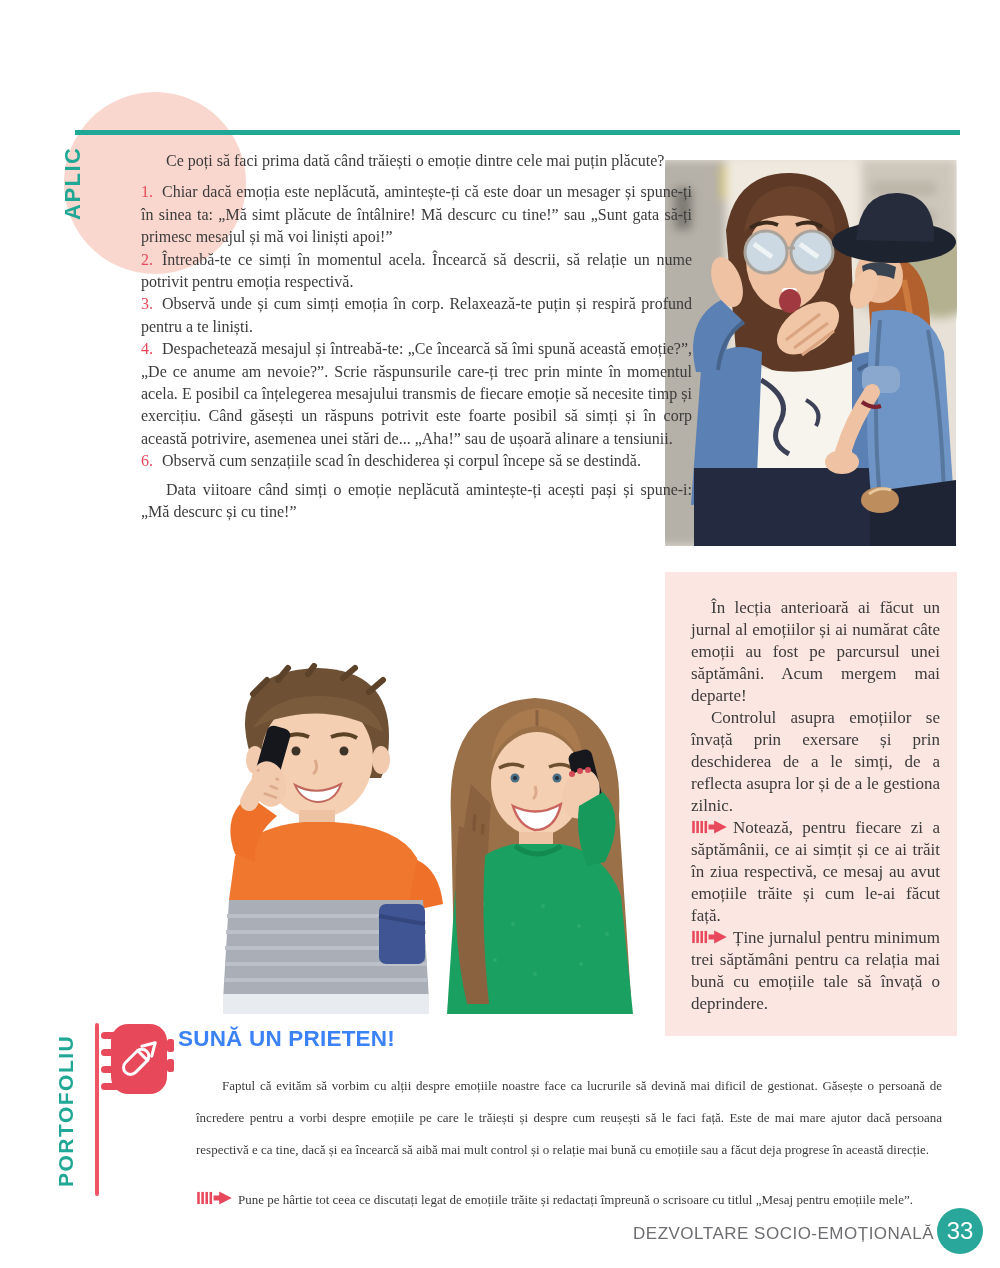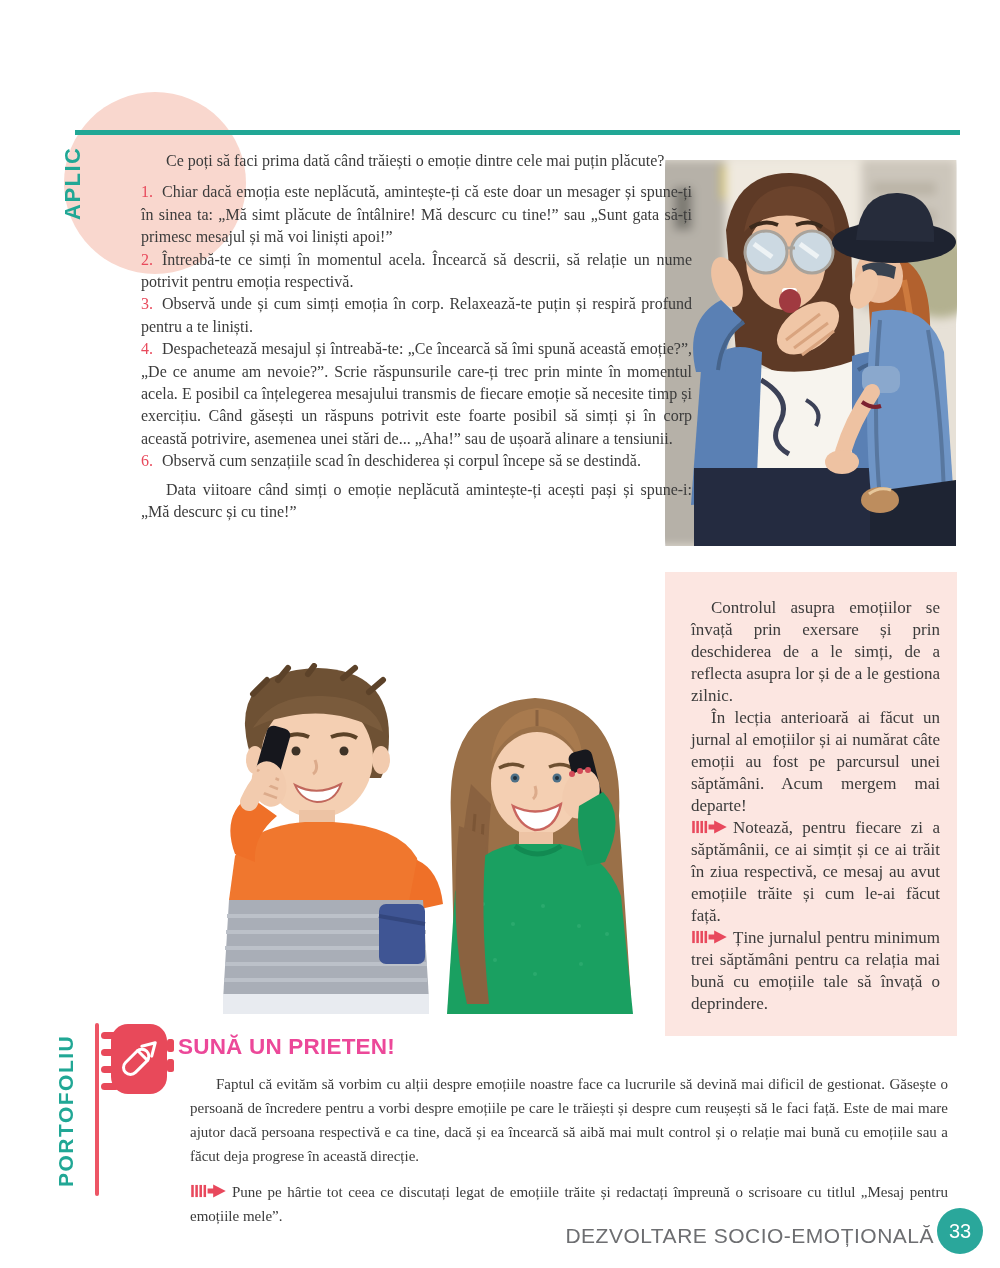--- a/index.html
+++ b/index.html
@@ -38,30 +38,30 @@
 
   .arrow-icon{display:inline-block;width:37px;height:14px;margin-right:5px;vertical-align:-1px;}
   .arrow-icon svg{display:block;width:37px;height:14px;}
 
   
   .porto-line{position:absolute;left:95px;top:1023px;width:4px;height:173px;background:#ed5565;
               border-radius:2px;z-index:2;}
   .notebook{position:absolute;left:99px;top:1022px;width:76px;height:80px;z-index:3;}
   .notebook svg{display:block;width:100%;height:100%;}
   .porto-col{position:absolute;left:178px;top:1026px;width:782px;z-index:3;}
-  .porto-title{font-family:"Liberation Sans",sans-serif;font-weight:bold;color:#ec4899;
-               font-size:22.5px;margin:8px 0 6px;letter-spacing:.2px;}
-  .porto-col p{margin:12px;font-size:15px;line-height:24px;text-align:justify;}
+  .porto-title{font-family:"Liberation Sans",sans-serif;font-weight:bold;color:#3b82f6;
+               font-size:22.5px;margin:0 0 6px;letter-spacing:.2px;}
+  .porto-col p{margin:18px;font-size:13px;line-height:32px;text-align:justify;}
   .porto-col .porto-body{text-indent:26px;}
 
   
   .footer-label{position:absolute;right:66px;top:1224px;font-family:"Liberation Sans",sans-serif;
-                font-size:21px;color:#6d6e71;letter-spacing:.5px;z-index:3;}
+                font-size:17px;color:#6d6e71;letter-spacing:.5px;z-index:3;}
   .page-badge{position:absolute;left:937px;top:1208px;width:46px;height:46px;border-radius:50%;
-              background:#2aa79b;color:#fff;font-family:"Liberation Sans",sans-serif;font-size:20px;
+              background:#2aa79b;color:#fff;font-family:"Liberation Sans",sans-serif;font-size:24px;
               display:flex;align-items:center;justify-content:center;z-index:3;}
 </style>
 </head>
 <body>
 
 <div class="page">
 
   <div class="pink-circle"></div>
   <div class="top-rule"></div>
   <div class="vlabel aplic">APLIC</div>
@@ -134,22 +134,22 @@
       <path d="M206 232 Q186 262 177 292" stroke="#eec2a2" stroke-width="16" fill="none" stroke-linecap="round"></path>
       <path d="M196 242 q10 7 19 4" stroke="#7c2230" stroke-width="4" fill="none"></path>
       <ellipse cx="176" cy="302" rx="17" ry="12" fill="#eec2a2"></ellipse>
       <path d="M204 332 L290 320 L290 386 L204 386 Z" fill="#1e2433"></path>
       <ellipse cx="214" cy="340" rx="19" ry="13" fill="#bd8d5e"></ellipse>
       <path d="M203 334 q10 -8 22 -4" stroke="#e7c79b" stroke-width="3" fill="none"></path>
     </svg>
   </div>
 
   <div class="pink-box">
+    <p class="pind">În lecția anterioară ai făcut un jurnal al emoțiilor și ai numărat câte emoții au fost pe parcursul unei săptămâni. Acum mergem mai departe!</p>
     <p class="pind">Controlul asupra emoțiilor se învață prin exersare și prin deschiderea de a le simți, de a reflecta asupra lor și de a le gestiona zilnic.</p>
-    <p class="pind">În lecția anterioară ai făcut un jurnal al emoțiilor și ai numărat câte emoții au fost pe parcursul unei săptămâni. Acum mergem mai departe!</p>
     <p><span class="arrow-icon"><svg viewBox="0 0 37 15">
             <g fill="#e8485c">
               <rect x="0" y="1" width="2.7" height="13"></rect>
               <rect x="4.4" y="1" width="2.7" height="13"></rect>
               <rect x="8.8" y="1" width="2.7" height="13"></rect>
               <rect x="13.2" y="1" width="2.7" height="13"></rect>
               <path d="M17.5 4.7 h6 V0.5 L37 7.5 L23.5 14.5 V10.3 h-6 Z"></path>
             </g>
           </svg></span><span>Notează, pentru fiecare zi a săptămânii, ce ai simțit și ce ai trăit în ziua respectivă, ce mesaj au avut emoțiile trăite și cum le-ai făcut față.</span></p>
     <p><span class="arrow-icon"><svg viewBox="0 0 37 15">

